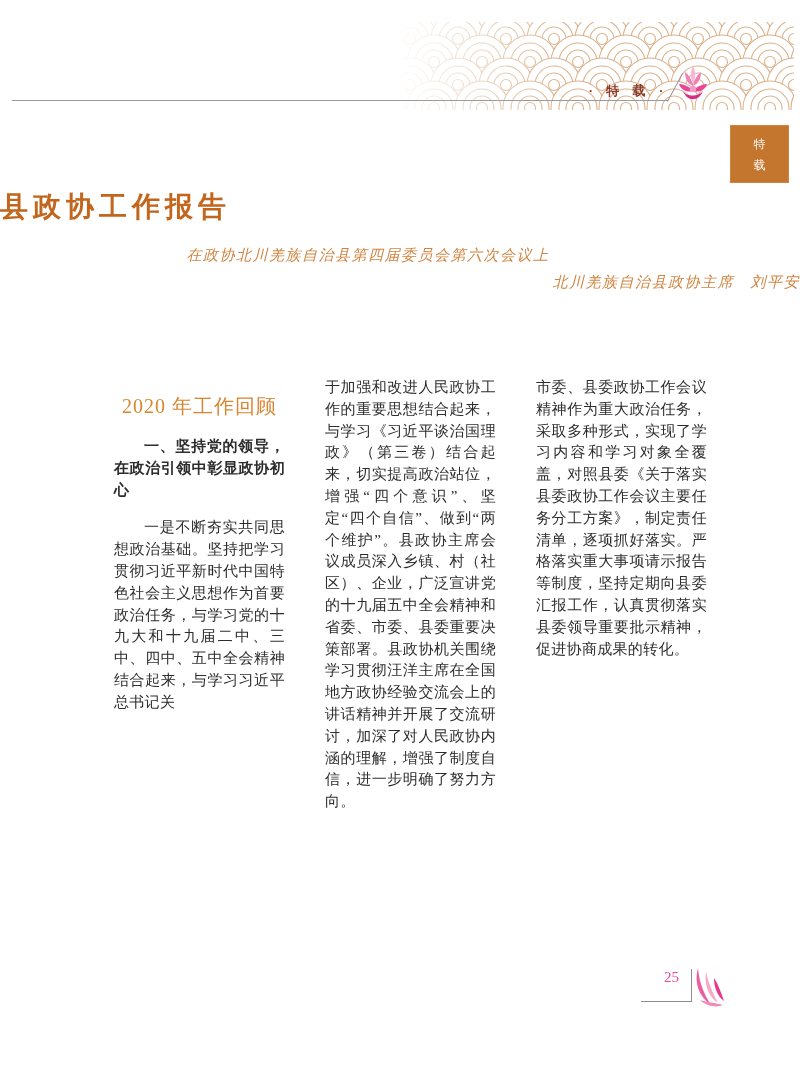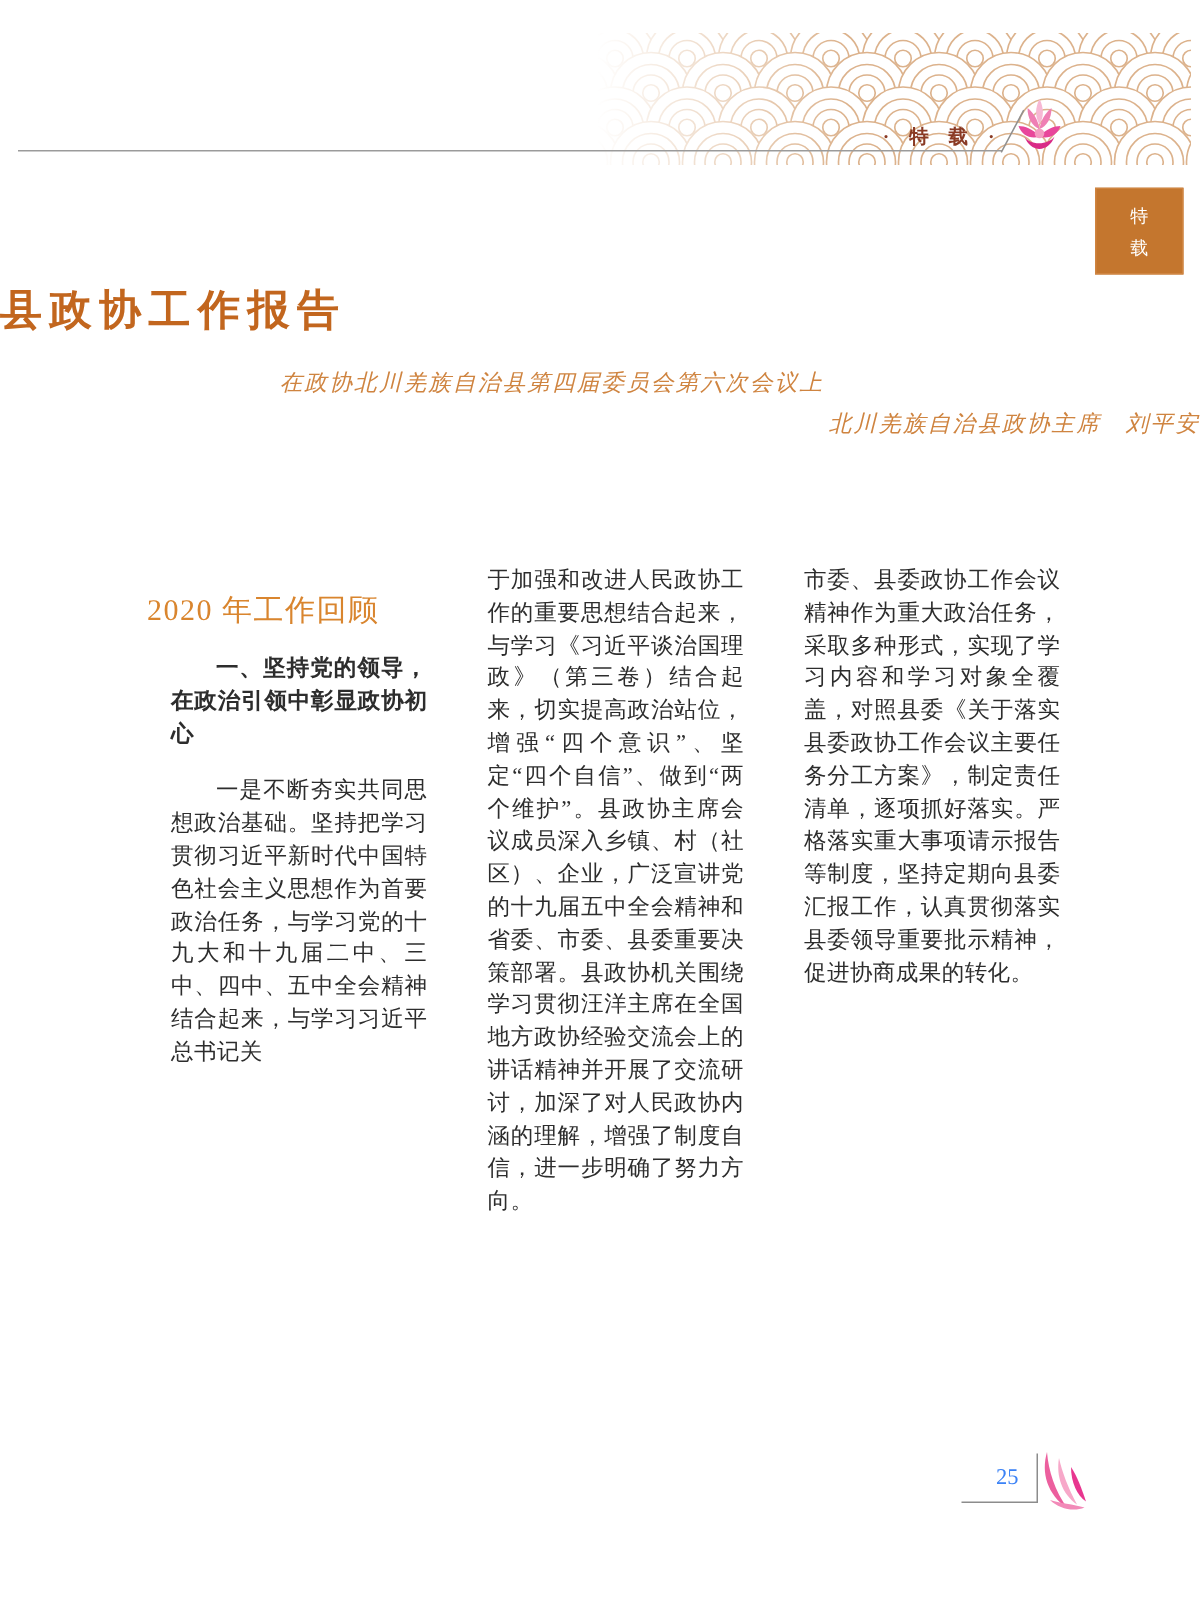--- a/index.html
+++ b/index.html
@@ -43,37 +43,37 @@
     position:absolute;top:361px;left:98px;width:624px;
     display:flex;gap:8px;
   }
   .col{width:203px;flex:0 0 203px;}
   .col p{
     margin:16px;font-size:15px;line-height:21.8px;letter-spacing:0.3px;
     color:#2d2d2d;text-align:justify;text-indent:2em;
   }
   .col p.cont{text-indent:0;}
   .section-heading{
-    margin:32px 0 12px 0;
+    margin:32px 0 12px 0;text-align:center;
     font-size:20px;letter-spacing:1px;color:#d9852e;
     font-family:"Liberation Serif","DejaVu Serif",serif;
   }
   .subheading{
     margin:0;font-size:15px;line-height:21.8px;letter-spacing:0.3px;
     text-indent:2em;text-align:justify;
     color:#e0862f;font-weight:bold;
     font-family:Liberation Serif, serif;
   }
   
   .page-number-box{
     position:absolute;top:969px;left:641px;width:51px;height:33px;
     border-right:1px solid #8c8c8c;border-bottom:1px solid #8c8c8c;
-    display:flex;align-items:center;justify-content:flex-end;
+    display:flex;align-items:flex-start;justify-content:flex-end;
     padding-right:12px;box-sizing:border-box;
-    font-size:15px;color:#3b82f6;
+    font-size:15px;color:#ec4899;
   }
   .footer-flower{position:absolute;top:966px;left:690px;}
 </style>
 </head>
 <body>
 
 <div class="page">
 
   <svg class="wave-band" viewBox="0 0 396 88" width="396" height="88" xmlns="http://www.w3.org/2000/svg">
     <defs>

